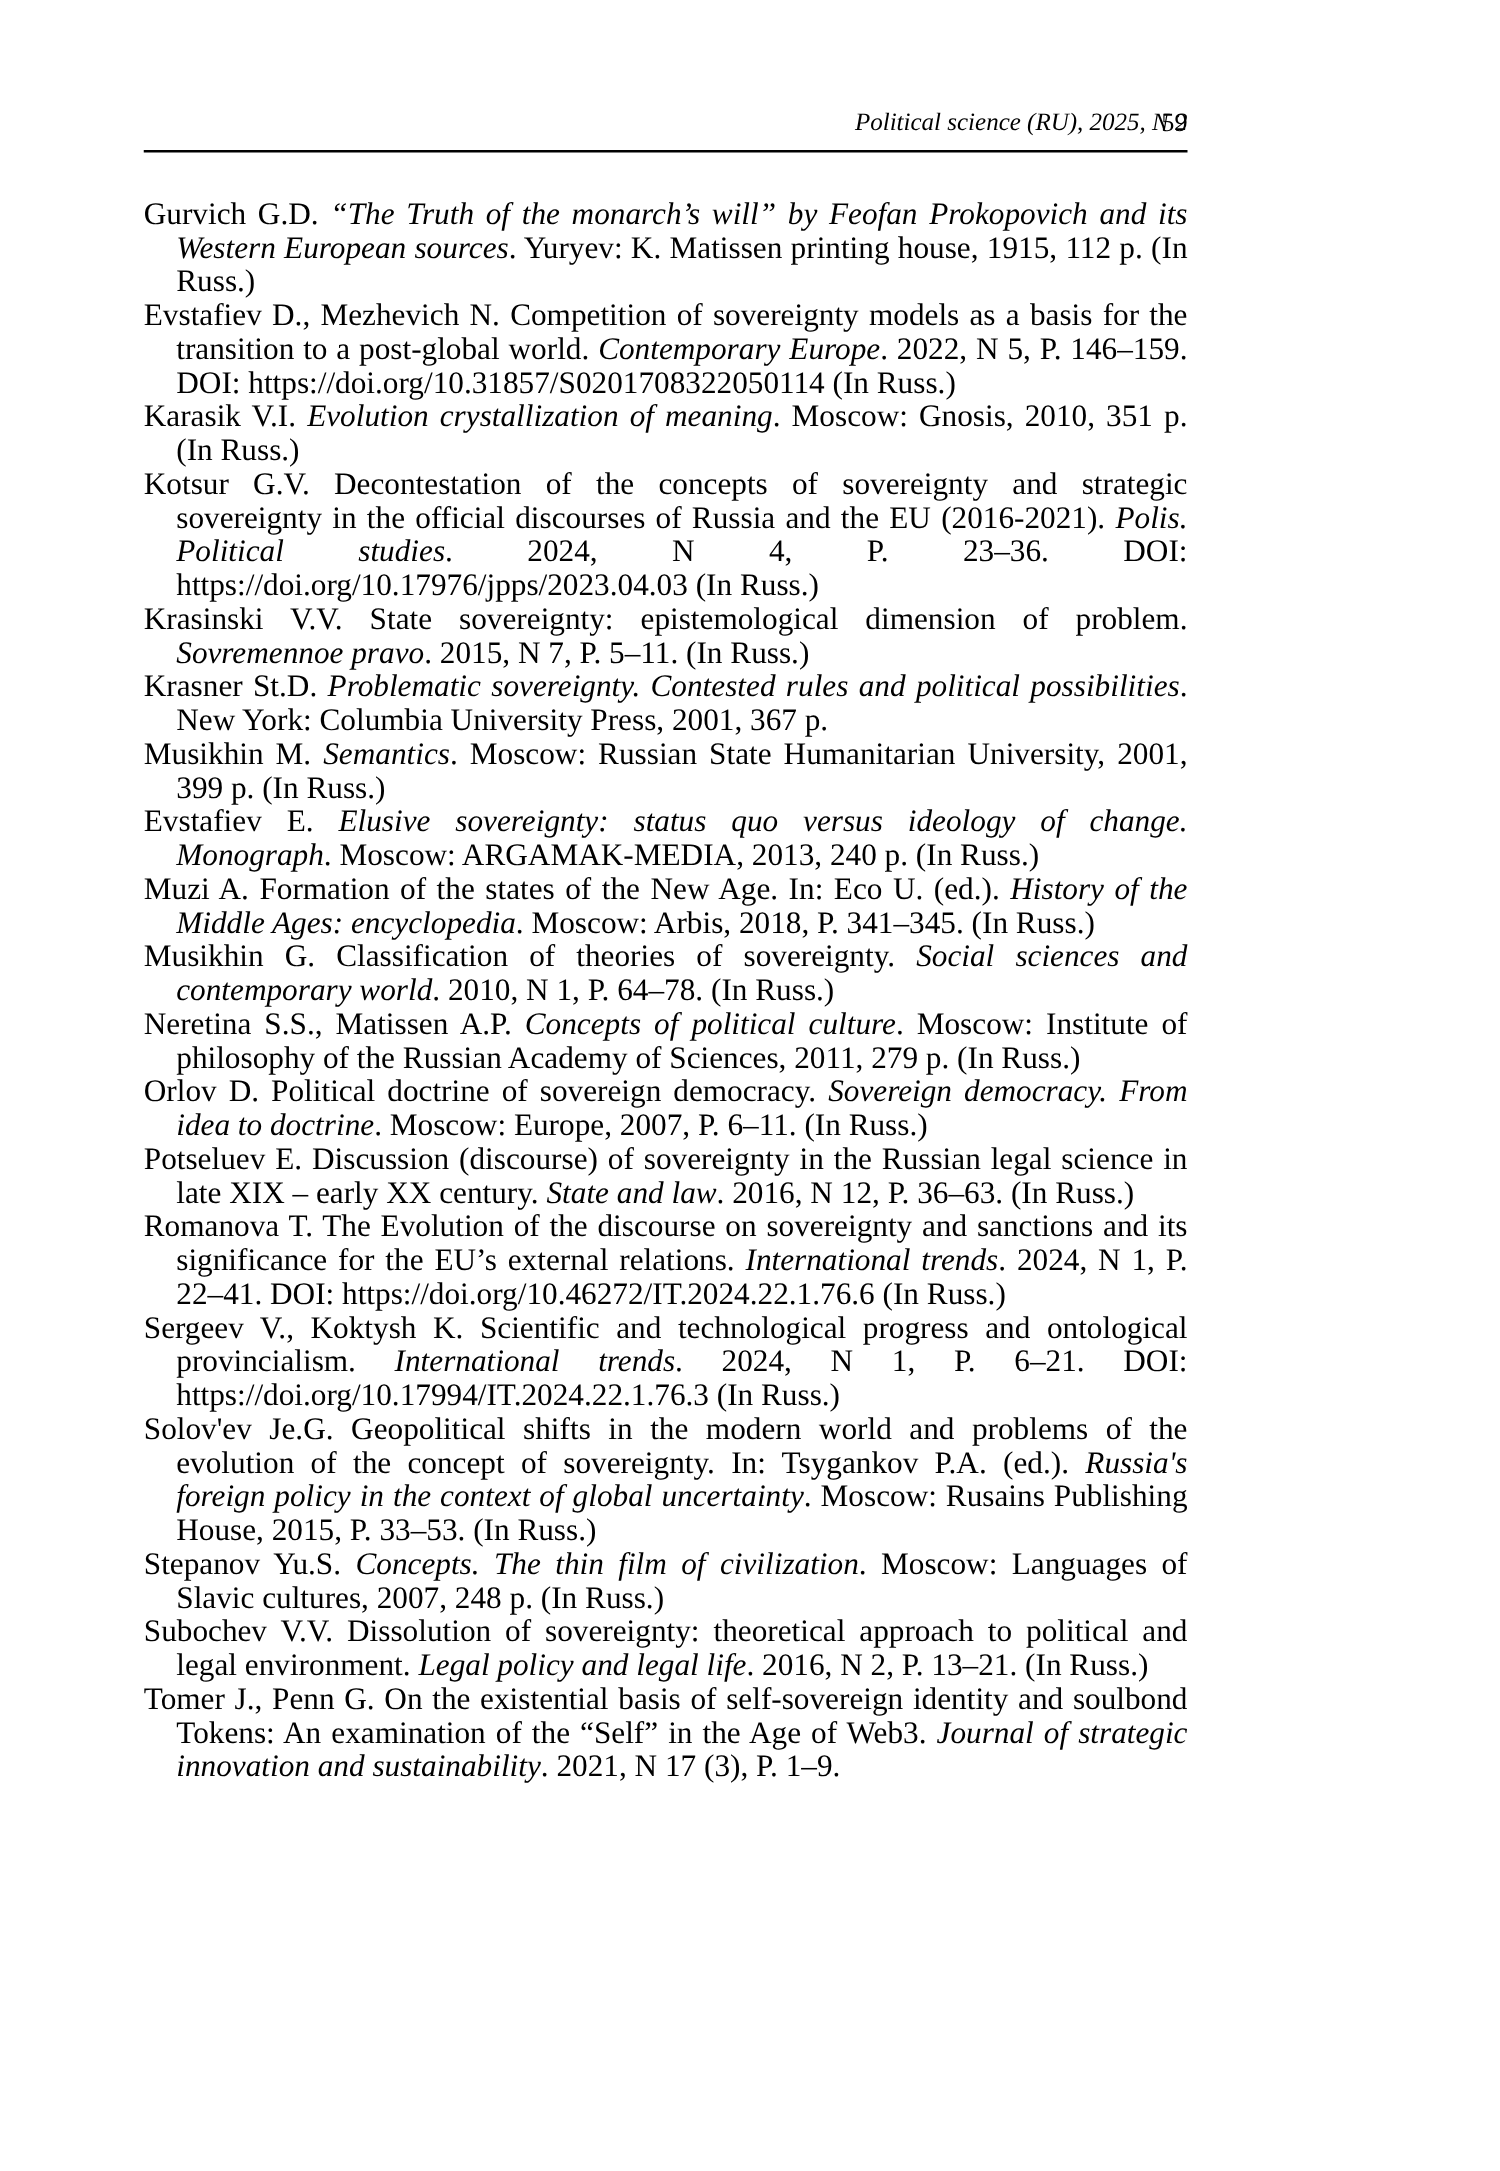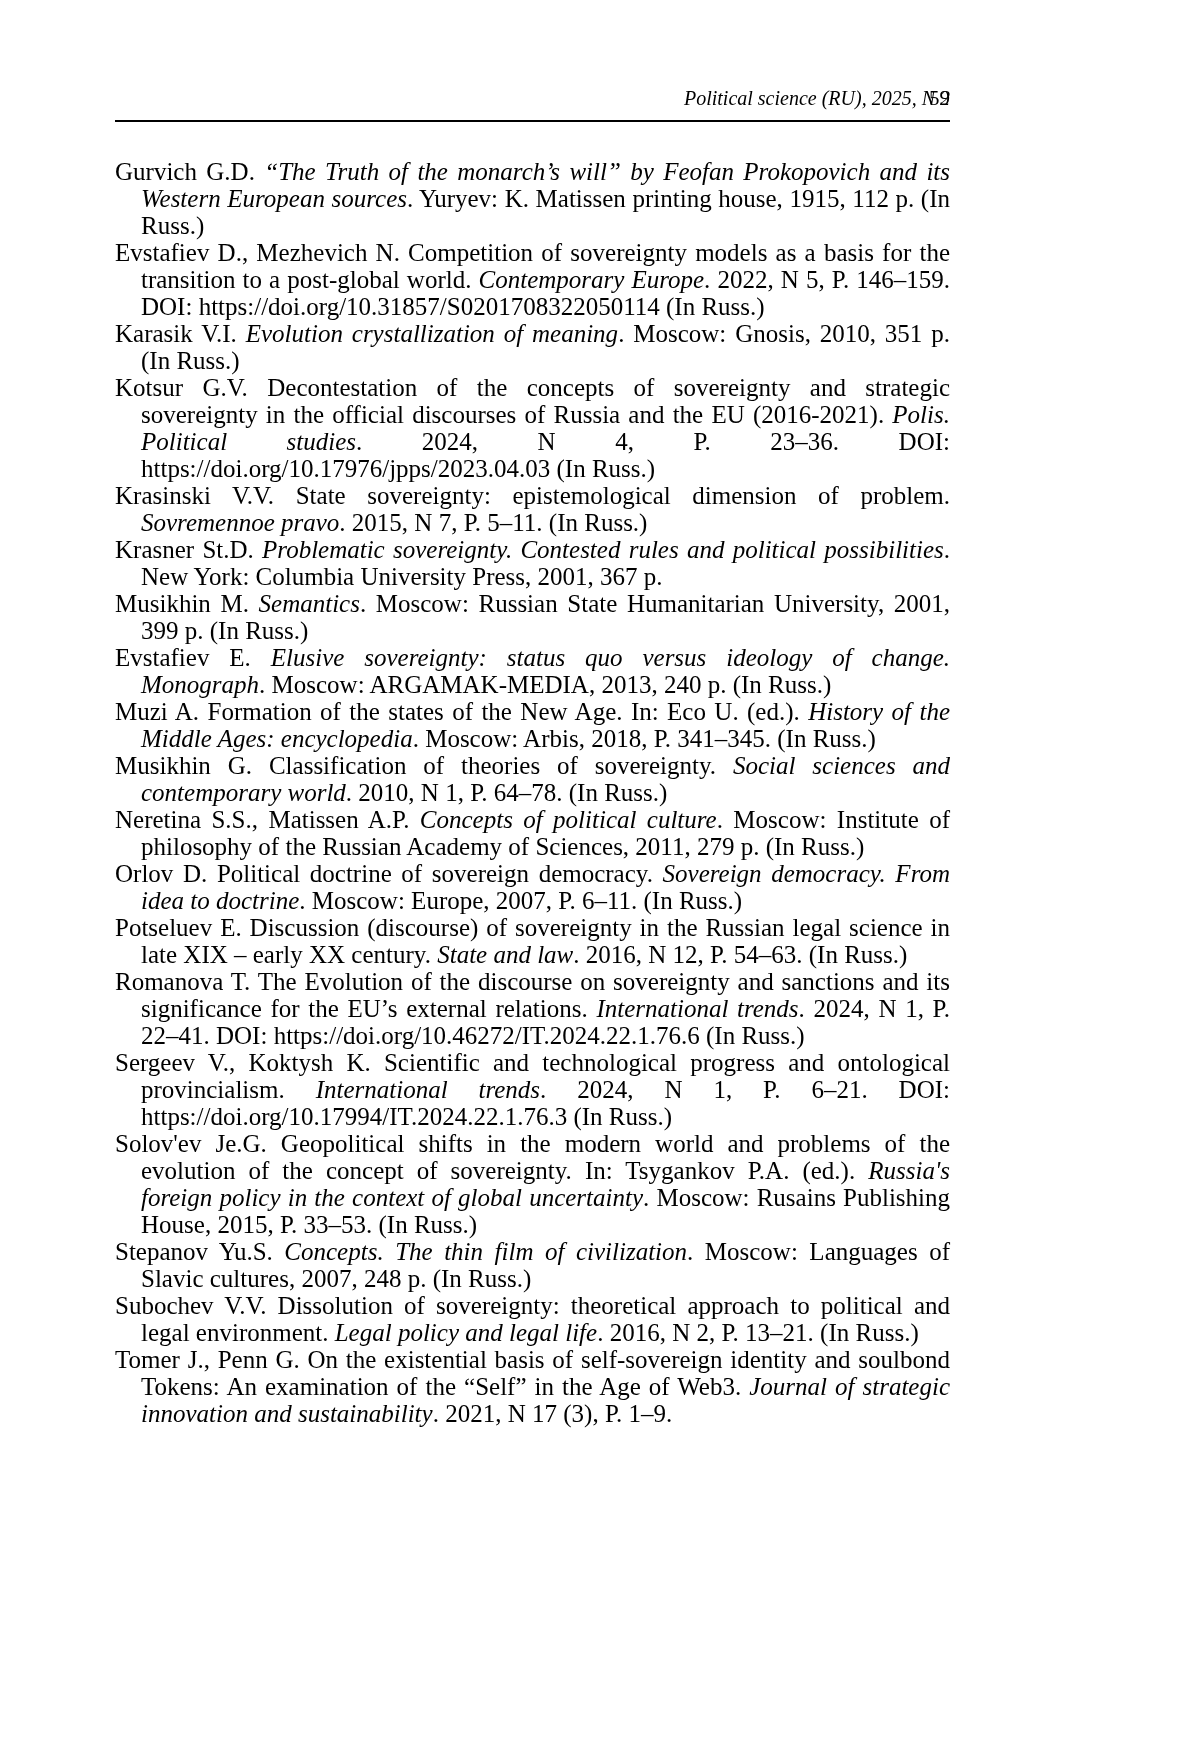--- a/index.html
+++ b/index.html
@@ -80,21 +80,21 @@
       <p class="ref"><span>Karasik V.I. </span><em>Evolution crystallization of meaning</em><span>. Moscow: Gnosis, 2010, 351 p. (In Russ.)</span></p>
       <p class="ref"><span>Kotsur G.V. Decontestation of the concepts of sovereignty and strategic sovereignty in the official discourses of Russia and the EU (2016-2021). </span><em>Polis. Political studies</em><span>. 2024, N 4, P. 23–36. DOI: https://doi.org/10.17976/jpps/2023.04.03 (In Russ.)</span></p>
       <p class="ref"><span>Krasinski V.V. State sovereignty: epistemological dimension of problem. </span><em>Sovremennoe pravo</em><span>. 2015, N 7, P. 5–11. (In Russ.)</span></p>
       <p class="ref"><span>Krasner St.D. </span><em>Problematic sovereignty. Contested rules and political possibilities</em><span>. New York: Columbia University Press, 2001, 367 p.</span></p>
       <p class="ref"><span>Musikhin M. </span><em>Semantics</em><span>. Moscow: Russian State Humanitarian University, 2001, 399 p. (In Russ.)</span></p>
       <p class="ref"><span>Evstafiev E. </span><em>Elusive sovereignty: status quo versus ideology of change. Monograph</em><span>. Moscow: ARGAMAK-MEDIA, 2013, 240 p. (In Russ.)</span></p>
       <p class="ref"><span>Muzi A. Formation of the states of the New Age. In: Eco U. (ed.). </span><em>History of the Middle Ages: encyclopedia</em><span>. Moscow: Arbis, 2018, P. 341–345. (In Russ.)</span></p>
       <p class="ref"><span>Musikhin G. Classification of theories of sovereignty. </span><em>Social sciences and contemporary world</em><span>. 2010, N 1, P. 64–78. (In Russ.)</span></p>
       <p class="ref"><span>Neretina S.S., Matissen A.P. </span><em>Concepts of political culture</em><span>. Moscow: Institute of philosophy of the Russian Academy of Sciences, 2011, 279 p. (In Russ.)</span></p>
       <p class="ref"><span>Orlov D. Political doctrine of sovereign democracy. </span><em>Sovereign democracy. From idea to doctrine</em><span>. Moscow: Europe, 2007, P. 6–11. (In Russ.)</span></p>
-      <p class="ref"><span>Potseluev E. Discussion (discourse) of sovereignty in the Russian legal science in late XIX – early XX century. </span><em>State and law</em><span>. 2016, N 12, P. 54–63. (In Russ.)</span></p>
+      <p class="ref"><span>Potseluev E. Discussion (discourse) of sovereignty in the Russian legal science in late XIX – early XX century. </span><em>State and law</em><span>. 2016, N 12, P. 36–63. (In Russ.)</span></p>
       <p class="ref"><span>Romanova T. The Evolution of the discourse on sovereignty and sanctions and its significance for the EU’s external relations. </span><em>International trends</em><span>. 2024, N 1, P. 22–41. DOI: https://doi.org/10.46272/IT.2024.22.1.76.6 (In Russ.)</span></p>
       <p class="ref"><span>Sergeev V., Koktysh K. Scientific and technological progress and ontological provincialism. </span><em>International trends</em><span>. 2024, N 1, P. 6–21. DOI: https://doi.org/10.17994/IT.2024.22.1.76.3 (In Russ.)</span></p>
       <p class="ref"><span>Solov'ev Je.G. Geopolitical shifts in the modern world and problems of the evolution of the concept of sovereignty. In: Tsygankov P.A. (ed.). </span><em>Russia's foreign policy in the context of global uncertainty</em><span>. Moscow: Rusains Publishing House, 2015, P. 33–53. (In Russ.)</span></p>
       <p class="ref"><span>Stepanov Yu.S. </span><em>Concepts. The thin film of civilization</em><span>. Moscow: Languages of Slavic cultures, 2007, 248 p. (In Russ.)</span></p>
       <p class="ref"><span>Subochev V.V. Dissolution of sovereignty: theoretical approach to political and legal environment. </span><em>Legal policy and legal life</em><span>. 2016, N 2, P. 13–21. (In Russ.)</span></p>
       <p class="ref"><span>Tomer J., Penn G. On the existential basis of self-sovereign identity and soulbond Tokens: An examination of the “Self” in the Age of Web3. </span><em>Journal of strategic innovation and sustainability</em><span>. 2021, N 17 (3), P. 1–9.</span></p>
     </main>
 </div>
 
 </body></html>

